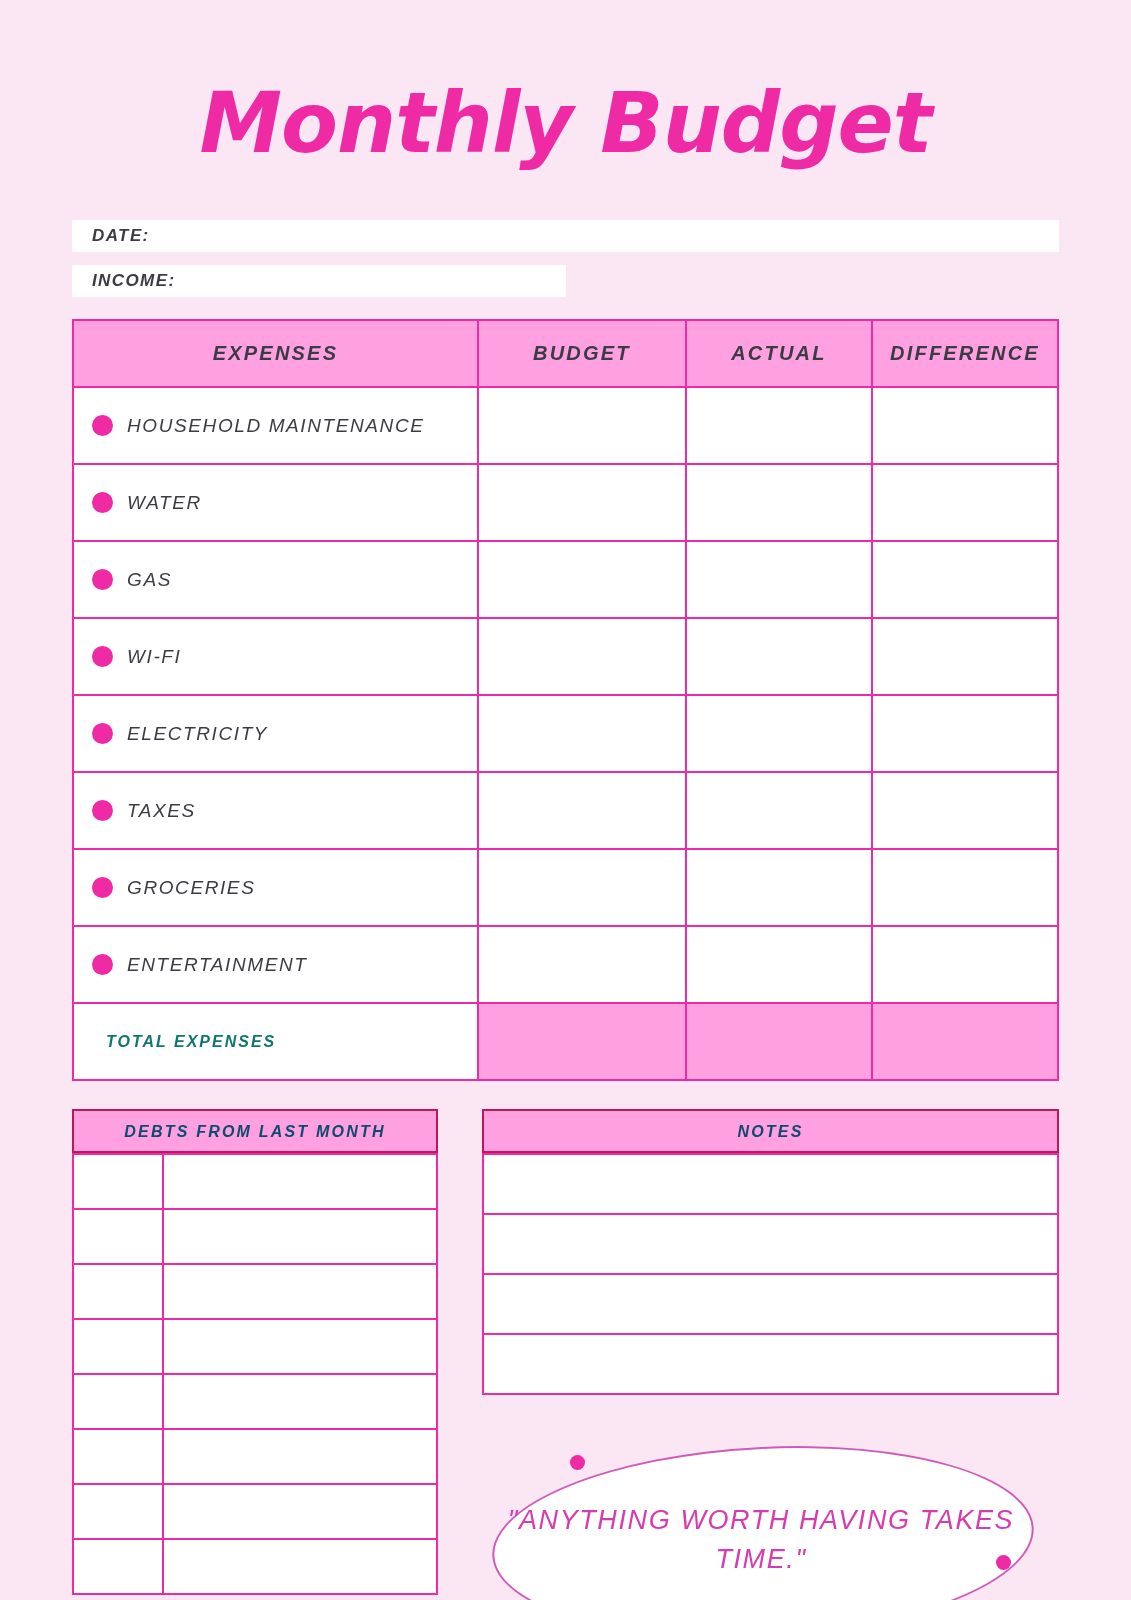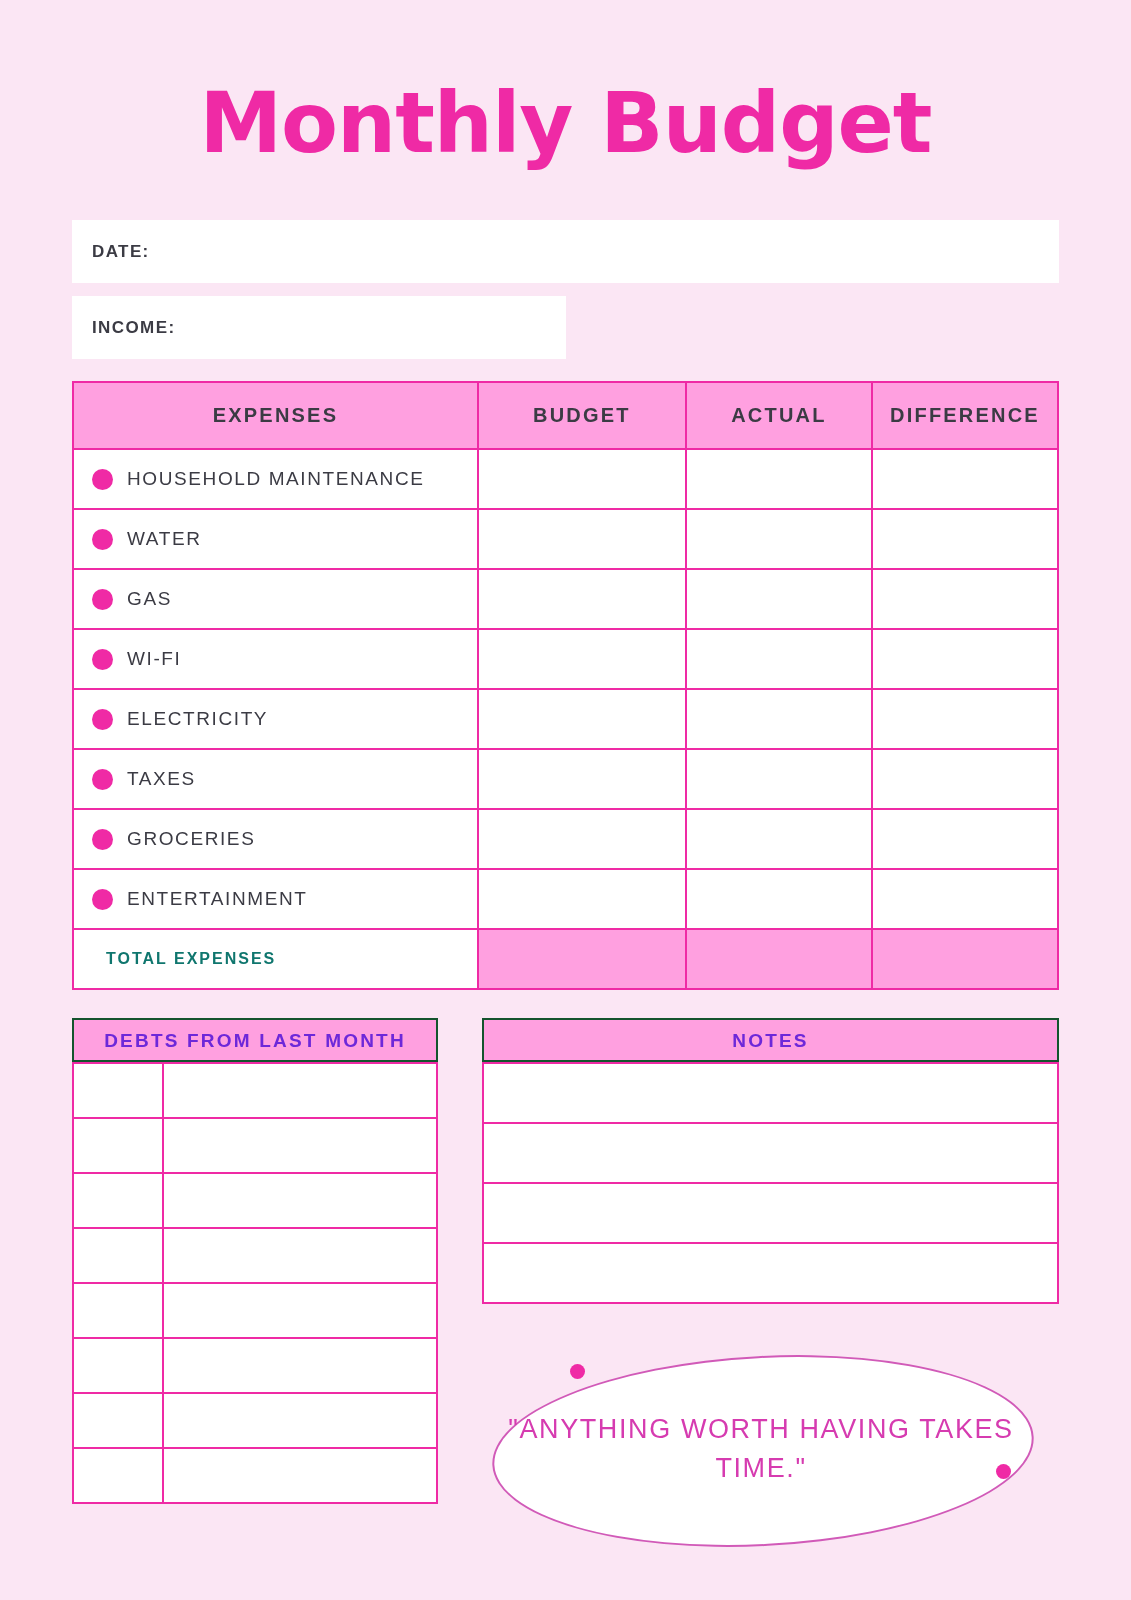--- a/index.html
+++ b/index.html
@@ -11,20 +11,21 @@
     height: 1600px;
     background: #fbe6f4;
     font-family: "Liberation Sans", sans-serif;
     overflow: hidden;
   }
   .page {
     position: relative;
     width: 1131px;
     height: 1600px;
     box-sizing: border-box;
+    font-style: italic;
   }
 
   
   .title {
     text-align: center;
     color: #ef2aa5;
     font-family: "DejaVu Sans", sans-serif;
     font-weight: bold;
     font-size: 83px;
     letter-spacing: -1px;
@@ -37,21 +38,21 @@
   .fields {
     margin: 55px 72px 0 72px;
   }
   .field-row {
     display: flex;
     gap: 18px;
     margin-bottom: 13px;
   }
   .field {
     background: #ffffff;
-    height: 63px;
+    height: 32px;
     display: flex;
     align-items: center;
     padding-left: 20px;
     box-sizing: border-box;
     font-size: 17px;
     letter-spacing: 1.4px;
     color: #3b3b44;
     font-weight: bold;
   }
   .field.full { width: 100%; }
@@ -61,21 +62,21 @@
   .table {
     margin: 22px 72px 0 72px;
     border: 2px solid #ef2aa5;
     border-collapse: collapse;
     width: calc(100% - 144px);
     background: #ffffff;
     table-layout: fixed;
   }
   .table th, .table td {
     border: 2px solid #ef2aa5;
-    height: 60px;
+    height: 77px;
     box-sizing: border-box;
   }
   .table thead th {
     background: #ffa0e0;
     color: #3b3b44;
     font-size: 20px;
     letter-spacing: 2.2px;
     font-weight: bold;
     text-align: center;
     height: 67px;
@@ -127,26 +128,26 @@
   }
   .debts {
     width: 366px;
     flex: 0 0 366px;
   }
   .notes-col {
     flex: 1;
   }
   .box-title {
     background: #ffa0e0;
-    border: 2px solid #14532d;
+    border: 2px solid #be185d;
     text-align: center;
-    font-size: 19px;
+    font-size: 16px;
     letter-spacing: 2.2px;
     font-weight: bold;
-    color: #6d28d9;
+    color: #0c4a6e;
     height: 44px;
     line-height: 42px;
     box-sizing: border-box;
   }
   .grid-table {
     border-collapse: collapse;
     width: 100%;
     background: #ffffff;
     table-layout: fixed;
   }

